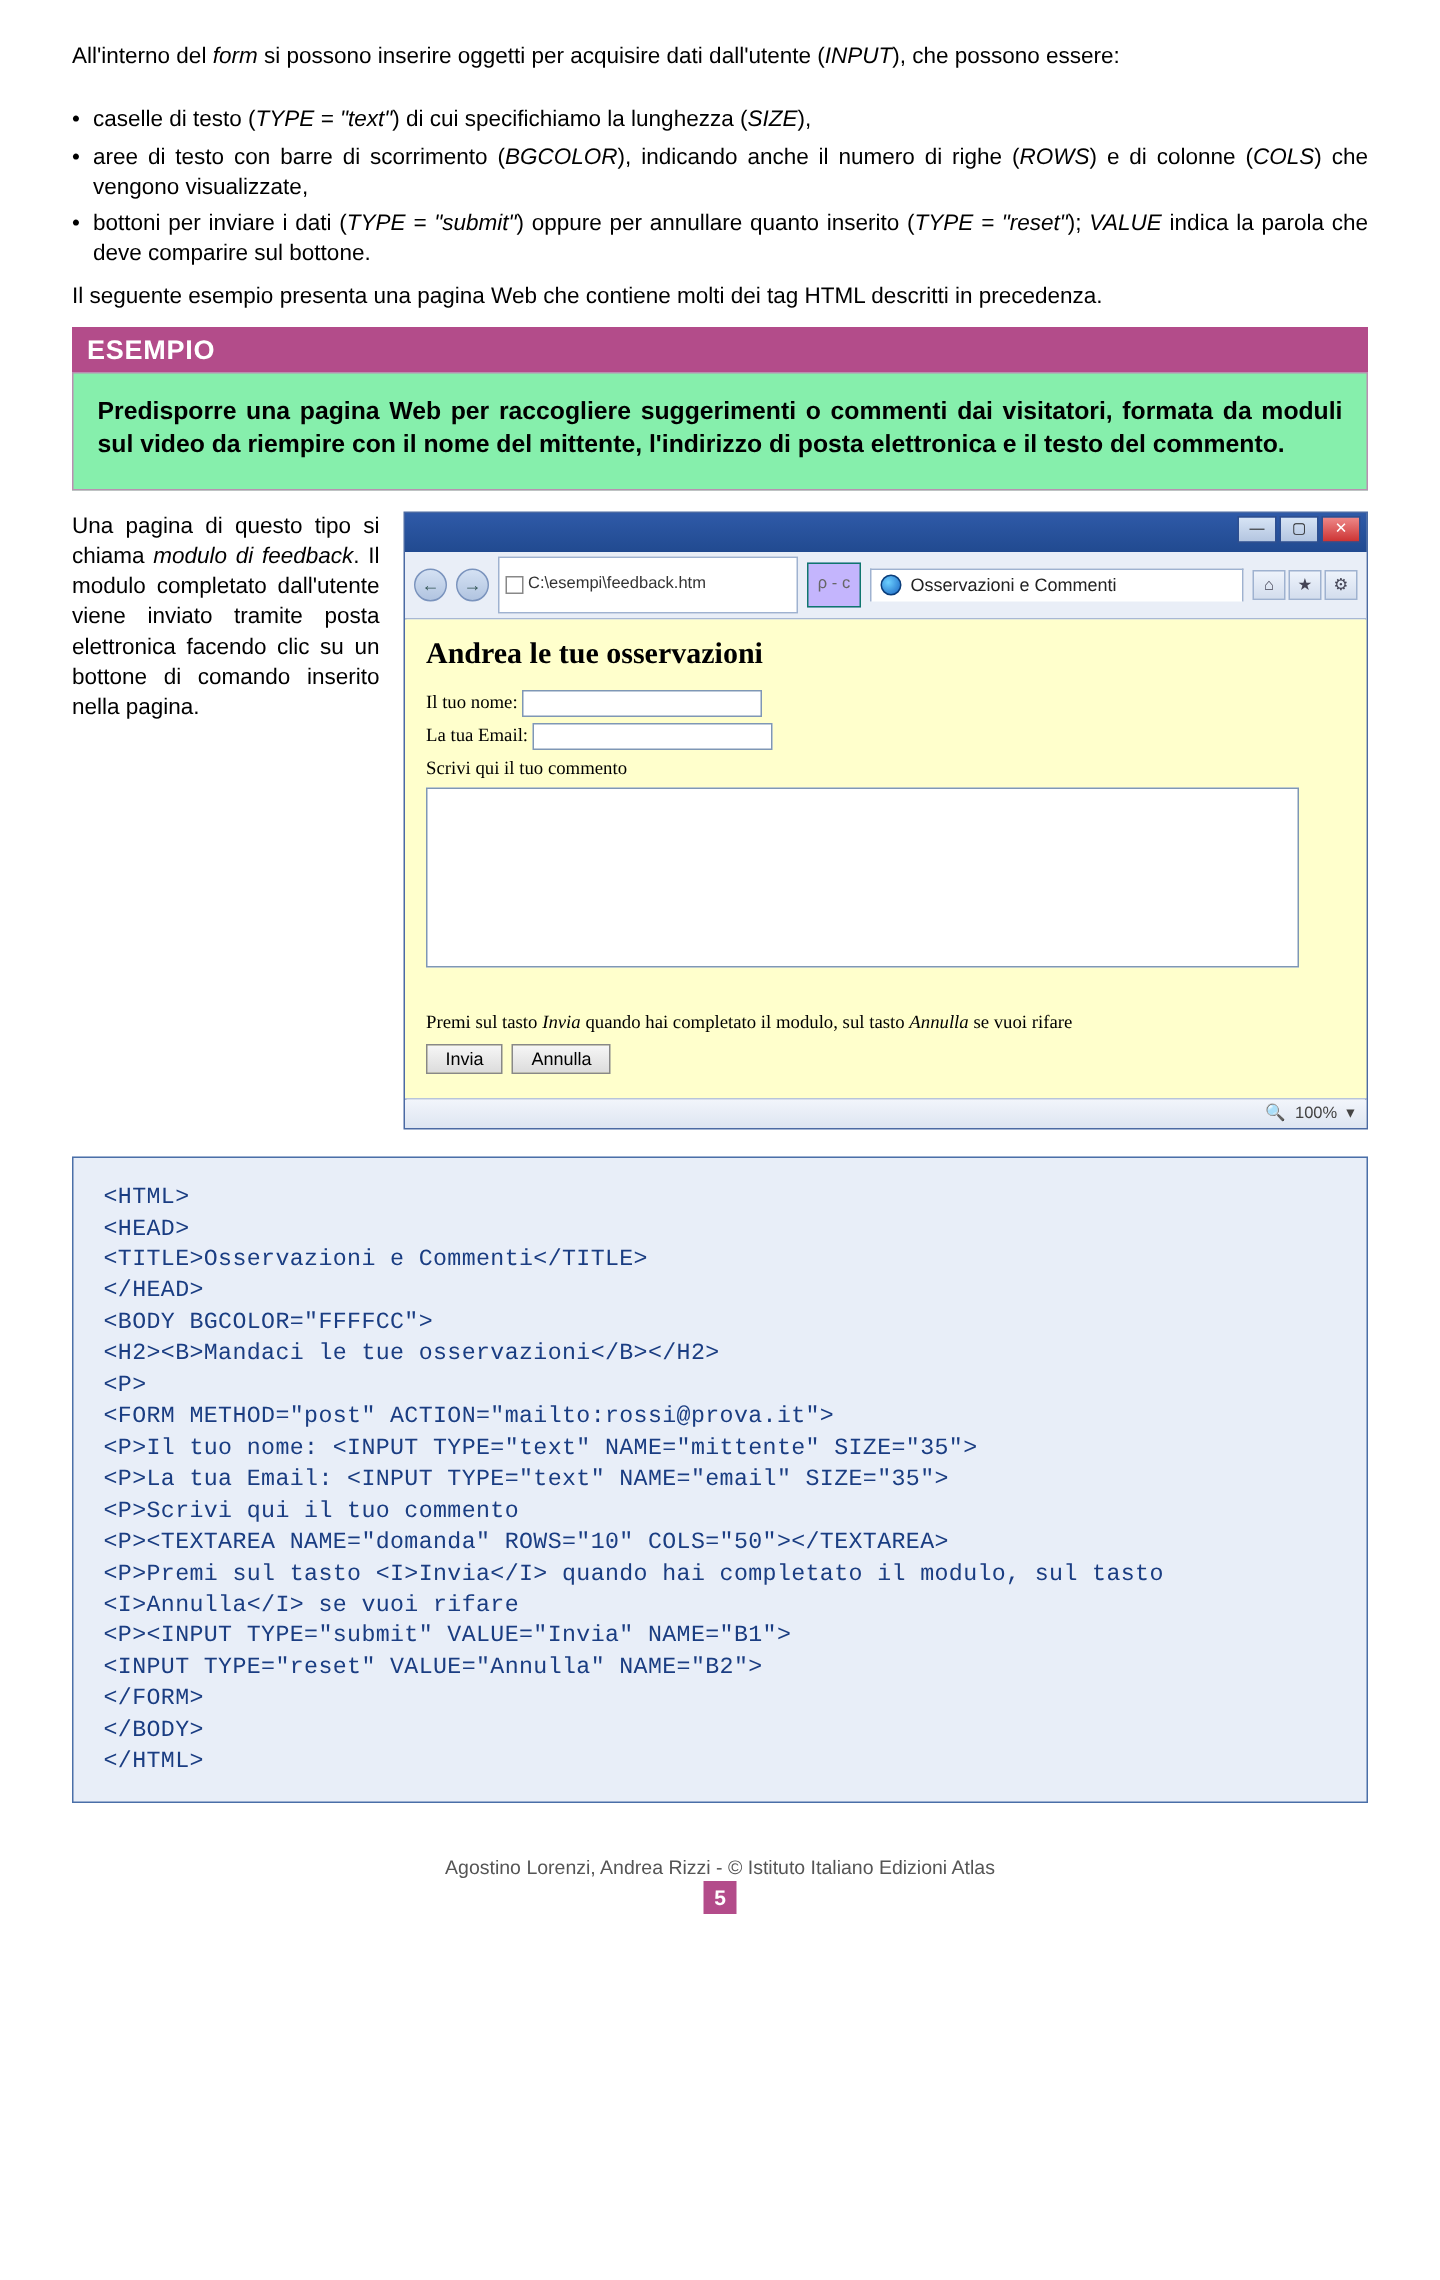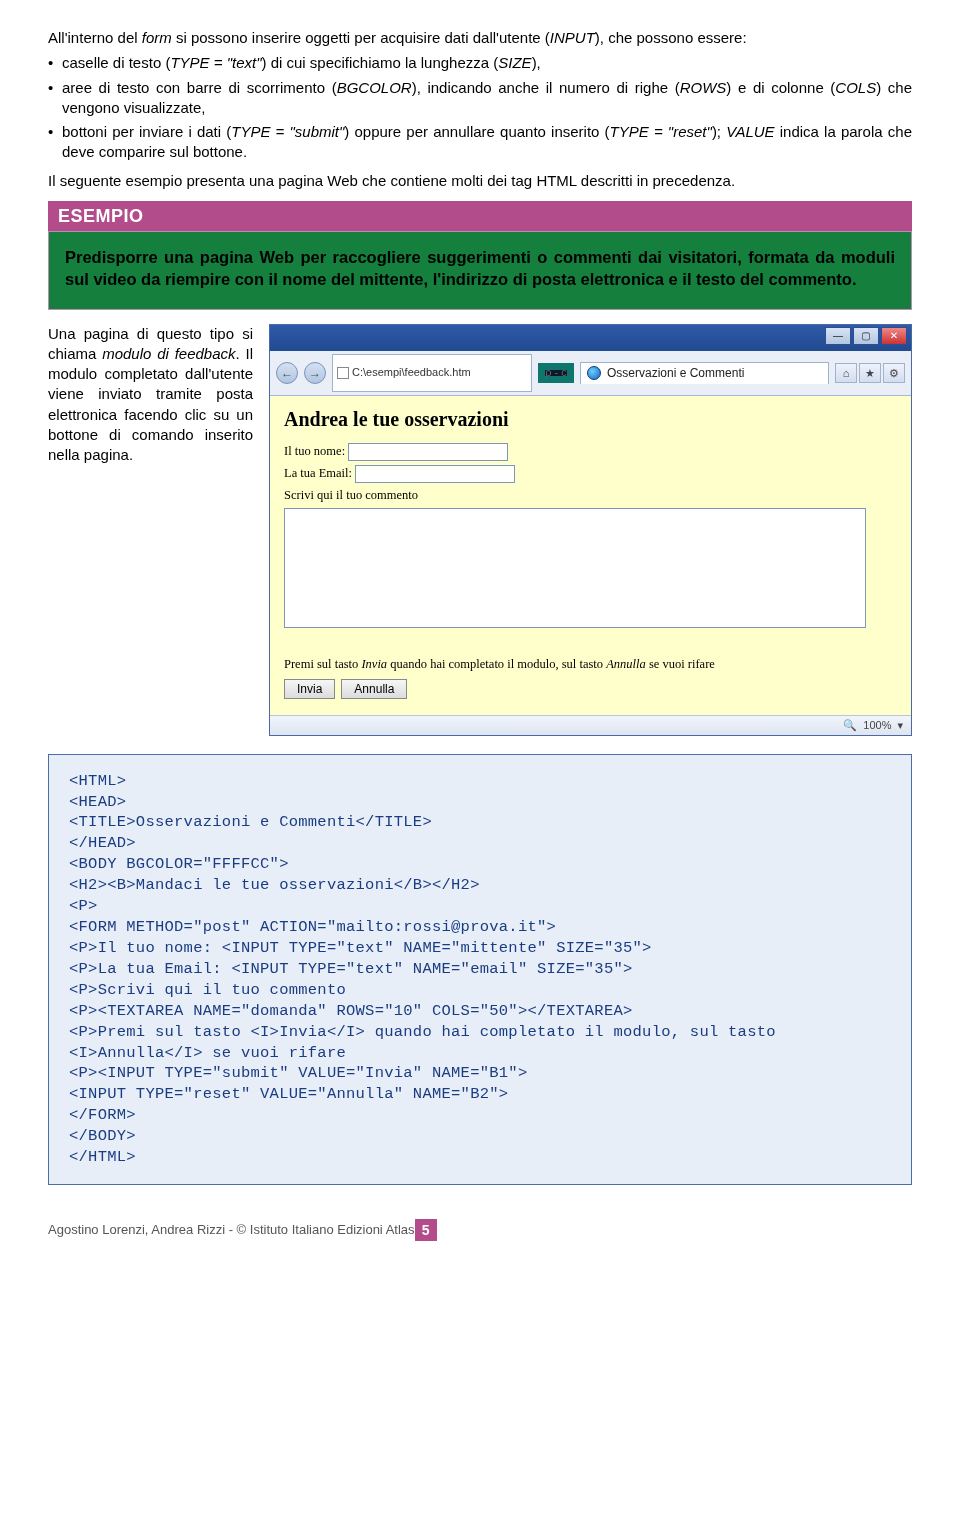--- a/index.html
+++ b/index.html
@@ -6,38 +6,38 @@
   body {
     font-family: Arial, Helvetica, sans-serif;
     background: #fff;
     width: 960px;
     margin: 0 auto;
     color: #000;
     font-size: 15px;
     line-height: 1.35;
   }
   .page { padding: 28px 48px 18px 48px; }
-  .intro p { margin-bottom: 5px; }
+  .intro p { margin-bottom: 22px; }
   .intro ul { list-style: none; padding-left: 0; margin-bottom: 8px; }
   .intro li { padding-left: 14px; position: relative; margin-bottom: 4px; text-align: justify; }
   .intro li::before { content: "•"; position: absolute; left: 0; top: 0; }
   .intro .after { text-align: justify; margin-bottom: 10px; }
   .i { font-style: italic; }
 
   .esempio-bar {
     background: #b34c8a;
     color: #fff;
     font-weight: bold;
     font-size: 18px;
     padding: 3px 10px;
     letter-spacing: 0.5px;
     margin-top: 4px;
   }
   .esempio-box {
-    background: #15803d;
+    background: #86efac;
     border: 1px solid #b98fb1;
     padding: 14px 16px 18px 16px;
     margin-bottom: 14px;
   }
   .esempio-text { font-weight: bold; font-size: 16.5px; line-height: 1.35; text-align: justify; }
 
   .twocol { display: flex; gap: 16px; margin-bottom: 18px; align-items: flex-start; }
   .leftcol { flex: 0 0 205px; font-size: 15px; text-align: justify; }
   .rightcol { flex: 1; }
 
@@ -72,21 +72,21 @@
     width: 22px; height: 22px; border-radius: 11px;
     background: linear-gradient(#d4e1f3,#b1c4e0); border: 1px solid #7a93bd;
     font-size: 12px; text-align: center; line-height: 20px; color: #355;
   }
   .addrbar {
     flex: 0 0 200px; height: 20px; background: #fff; border: 1px solid #9fb2d0;
     padding: 18px 4px; font-size: 11px; color: #333; display: flex; align-items: center; gap: 3px;
   }
   .pageicon { width: 12px; height: 12px; background: #fff; border: 1px solid #888; display: inline-block; }
   .magbox {
-    width: 36px; height: 20px; background: #0f172a; border: 7px solid #0f766e;
+    width: 36px; height: 30px; background: #c4b5fd; border: 1px solid #0f766e;
     display: flex; align-items: center; justify-content: center; font-size: 11px; color: #666;
   }
   .tab {
     flex: 1; display: flex; align-items: center; gap: 6px;
     background: #fff; border: 1px solid #9fb2d0; border-bottom: none;
     padding: 2px 6px; font-size: 12px; color: #222; height: 22px;
   }
   .eicon {
     width: 14px; height: 14px; border-radius: 7px;
     background: radial-gradient(circle at 35% 35%, #6bd0ff, #1a64c2);
@@ -133,22 +133,22 @@
     font-family: "Courier New", monospace;
     font-size: 15.5px;
     color: #1a3d82;
     white-space: pre-wrap;
     line-height: 1.35;
     letter-spacing: 0.25px;
   }
 
   .footer {
     margin-top: 34px;
-    display: flex; justify-content: flex-start; align-items: center;
-    font-size: 13px; color: #555;
+    display: flex; justify-content: center; align-items: center;
+    font-size: 13px; color: #555; flex-direction: column;
   }
   .pagenum {
     width: 22px; height: 22px; background: #b34c8a; color: #fff;
     text-align: center; line-height: 22px; font-weight: bold; font-size: 14px;
   }
 </style>
 </head>
 <body>
 
 <div class="page">

